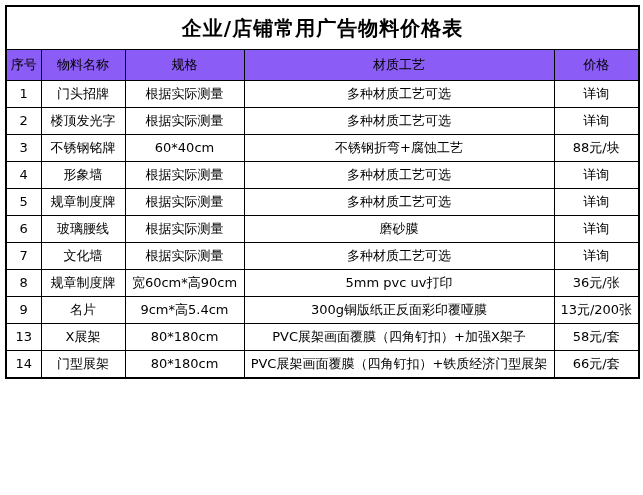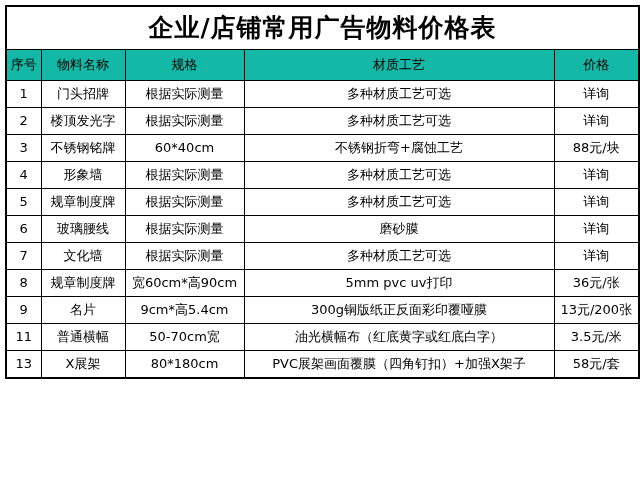--- a/index.html
+++ b/index.html
@@ -32,28 +32,28 @@
     vertical-align: middle;
     padding: 0 1px;
     font-size: 13px;
     font-weight: normal;
     overflow: hidden;
     white-space: nowrap;
     line-height: 1.1;
   }
   .price-table td.title-cell {
     height: 42px;
-    font-size: 25px;
+    font-size: 20px;
     font-weight: bold;
     letter-spacing: 1px;
     background: #ffffff;
   }
   .price-table th {
     height: 30px;
-    background: #14b8a6;
+    background: #8b5cf6;
     font-family: Liberation Serif, serif;
   }
   .price-table tbody td {
     height: 26px;
     background: #ffffff;
   }
 </style>
 </head>
 <body>
 
@@ -145,33 +145,33 @@
 
   <tr>
     <td>9</td>
     <td>名片</td>
     <td>9cm*高5.4cm</td>
     <td>300g铜版纸正反面彩印覆哑膜</td>
     <td>13元/200张</td>
   </tr>
 
 
-  <tr>
-    <td>11</td>
-    <td>普通横幅</td>
-    <td>50-70cm宽</td>
-    <td>油光横幅布（红底黄字或红底白字）</td>
-    <td>3.5元/米</td>
-  </tr>
 
 
   <tr>
     <td>13</td>
     <td>X展架</td>
     <td>80*180cm</td>
     <td>PVC展架画面覆膜（四角钉扣）+加强X架子</td>
     <td>58元/套</td>
   </tr>
 
+  <tr>
+    <td>14</td>
+    <td>门型展架</td>
+    <td>80*180cm</td>
+    <td>PVC展架画面覆膜（四角钉扣）+铁质经济门型展架</td>
+    <td>66元/套</td>
+  </tr>
 
 </tbody>
   </table>
 </div>
 
 </body></html>

